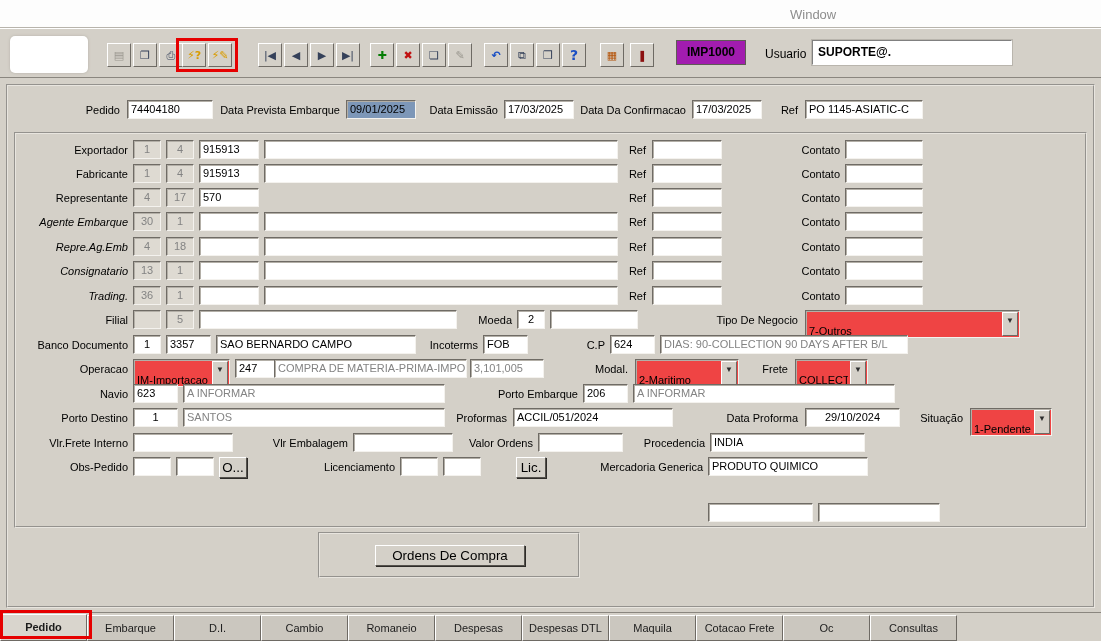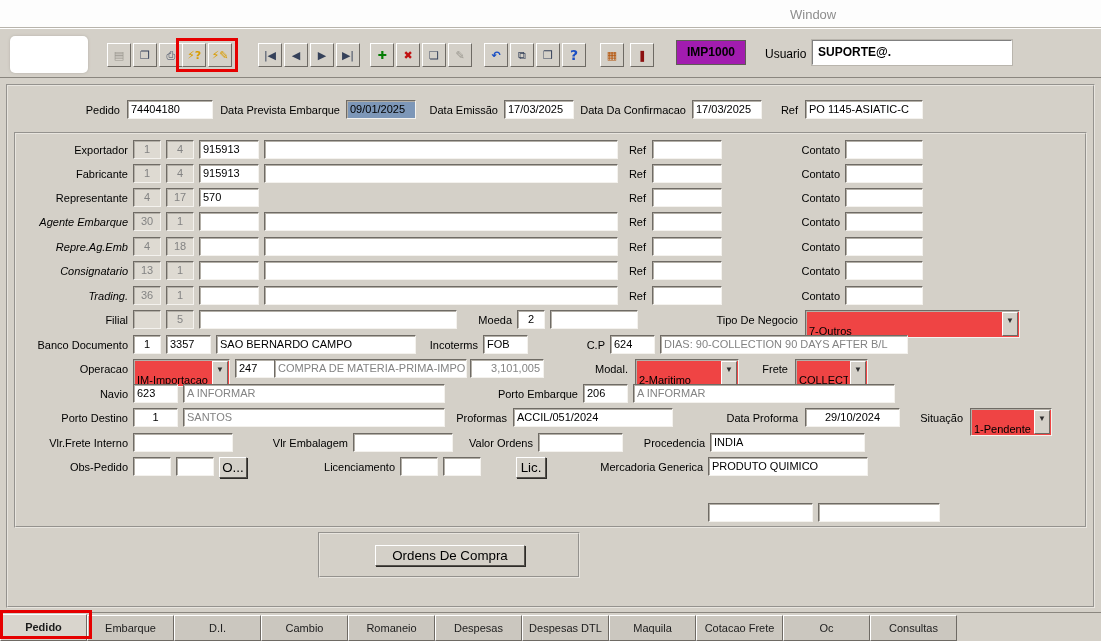--- a/index.html
+++ b/index.html
@@ -32,21 +32,21 @@
   #main{position:absolute;top:78px;left:0;width:1101px;height:534px}
   .outerbox{position:absolute;left:6px;top:6px;width:1089px;height:524px;border:2px groove #e8e5df}
   .innerbox{position:absolute;left:14px;top:54px;width:1073px;height:396px;border:2px groove #e8e5df}
   .grpbox{position:absolute;border:2px groove #e8e5df}
 
   .lbl{position:absolute;height:16px;line-height:16px;text-align:right;white-space:nowrap}
   .lbl.it{font-style:italic}
   .fld{position:absolute;height:19px;background:#fff;border:1px solid;border-color:#6f6b65 #f4f2ee #f4f2ee #6f6b65;box-shadow:inset 1px 1px 0 #b3afa7;padding:1px 3px;line-height:15px;white-space:nowrap;overflow:hidden}
   .fld.gray{color:#838383}
   .fld.dis{background:#dedad2;color:#838383;text-align:center;padding:1px 1px}
-  .fld.num{text-align:right}
+  .fld.num{}
   .fld.sel{background:#7d97b8}
   .erow{position:absolute;left:0;width:1101px;height:21px}
   .erow .lbl{left:0;width:128px;top:2px}
   .erow .c1{left:133px;width:28px}
   .erow .c2{left:166px;width:28px}
   .erow .code{left:199px;width:60px}
   .erow .name{left:264px;width:354px}
   .erow .reflbl{left:618px;width:28px;top:2px}
   .erow .ref{left:652px;width:70px}
   .erow .ctlbl{left:786px;width:54px;top:2px}

